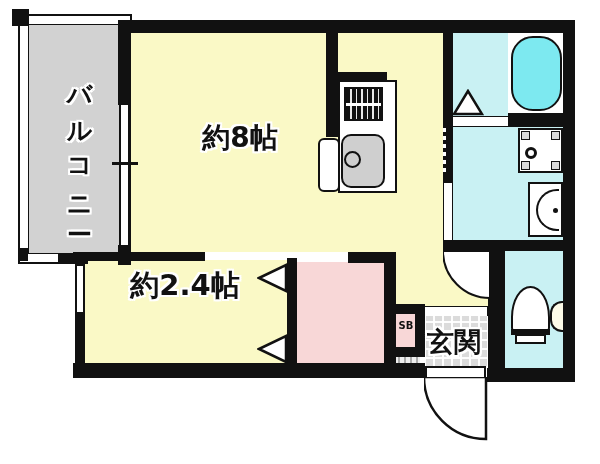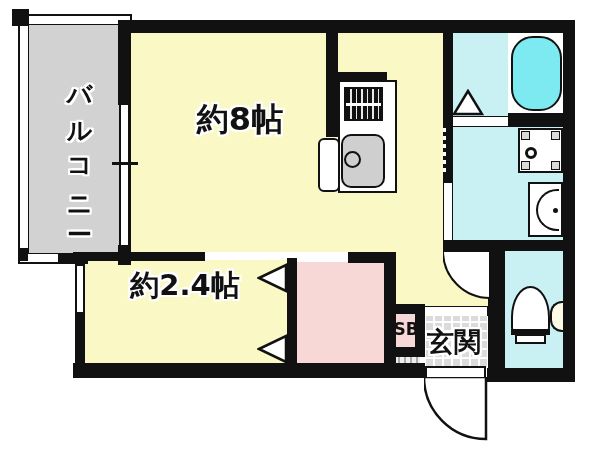--- a/index.html
+++ b/index.html
@@ -130,25 +130,25 @@
     <path d="M 0 0 A 47 47 0 0 0 47 47 L 47 0 Z" fill="#fff" stroke="#111" stroke-width="2"></path>
   </svg>
   <div class="abs" style="left:425px;top:366px;width:61px;height:13px;background:#fff;border:2px solid #111;box-sizing:border-box;"></div>
   <svg class="abs" style="left:424px;top:377px;" width="64" height="64" viewBox="0 0 64 64">
     <path d="M 0 0 A 62 62 0 0 0 62 62 L 62 0 Z" fill="#fff" stroke="#111" stroke-width="2.5"></path>
   </svg>
 
   <div class="label vlabel" style="left:30px;top:42px;width:64px;height:212px;font-size:25px;display:flex;justify-content:center;">バルコニー</div>
 
   <div class="label" style="left:140px;top:101px;width:200px;font-size:34px;">
-    <div style="font-size:32px;">約8帖</div>
+    <div style="font-size:28px;margin-top:21px;">約8帖</div>
   </div>
 
   <div class="label" style="left:85px;top:269px;width:200px;font-size:29px;">
     <div>約2.4帖</div>
   </div>
 
 
-  <div class="label" style="left:389px;top:320px;width:34px;font-size:17px;text-shadow:none;">SB</div>
+  <div class="label" style="left:389px;top:320px;width:34px;font-size:10px;text-shadow:none;">SB</div>
 
   <div class="label" style="left:419px;top:326px;width:70px;font-size:27px;">玄関</div>
 
 </div>
 
 </body></html>

